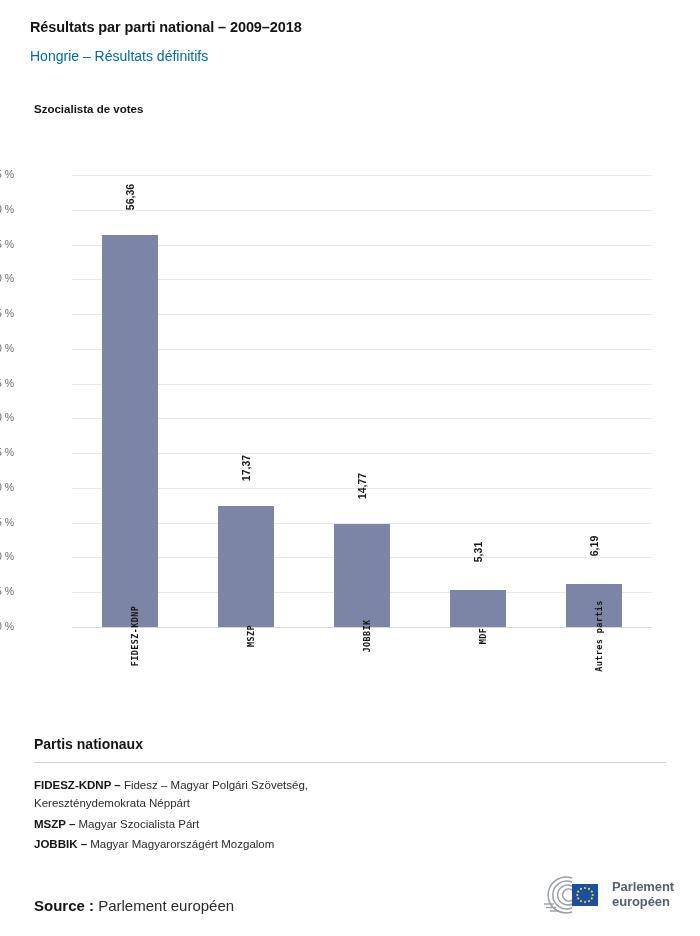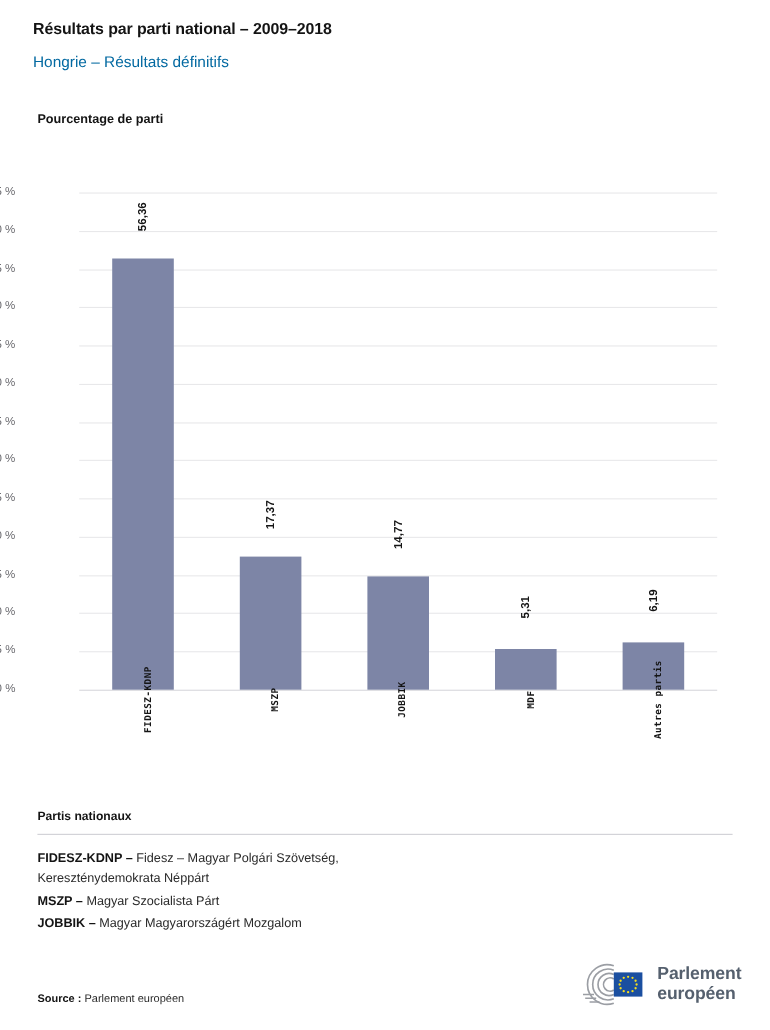--- a/index.html
+++ b/index.html
@@ -132,21 +132,21 @@
   }
 
   
   .legend {
     position: absolute;
     left: 0; top: 736px;
     width: 700px;
     padding: 0 34px;
   }
   .legend-title {
-    font-size: 11px;
+    font-size: 14px;
     font-weight: bold;
     color: #141414;
     margin: 0 0 10px 0;
   }
   .legend-rule {
     height: 1px;
     background: #cfcfd4;
     width: 632px;
     margin: 0 0 14px 0;
   }
@@ -169,49 +169,49 @@
 
   
   .footer {
     position: absolute;
     left: 0; bottom: 0;
     width: 700px; height: 86px;
   }
   .source {
     position: absolute;
     left: 34px; bottom: 22px;
-    font-size: 10px;
+    font-size: 15px;
     color: #2a2a2a;
   }
   .source b { font-weight: bold; color: #141414; }
   .ep-logo {
     position: absolute;
     right: 26px; bottom: 20px;
     display: flex;
     align-items: center;
     gap: 8px;
   }
   .ep-logo-text {
-    font-size: 16px;
+    font-size: 13px;
     font-weight: bold;
     color: #55606e;
     line-height: 1.12;
     letter-spacing: -0.1px;
   }
 </style>
 </head>
 <body>
 
 <div class="page">
 
   <div class="header">
     <h1 class="chart-title">Résultats par parti national – 2009–2018</h1>
     <div class="chart-subtitle">Hongrie – Résultats définitifs</div>
   </div>
-  <div class="axis-caption">Pourcentage de parti</div>
+  <div class="axis-caption">Szocialista de votes</div>
 
   <div class="plot-wrap">
     <div class="plot" id="grid-layer">
         <div class="gridline" style="top: 0px;"></div>
         <div class="ytick" style="top: -7px;">65 %</div>
         <div class="gridline" style="top: 34.7692px;"></div>
         <div class="ytick" style="top: 27.7692px;">60 %</div>
         <div class="gridline" style="top: 69.5385px;"></div>
         <div class="ytick" style="top: 62.5385px;">55 %</div>
         <div class="gridline" style="top: 104.308px;"></div>

